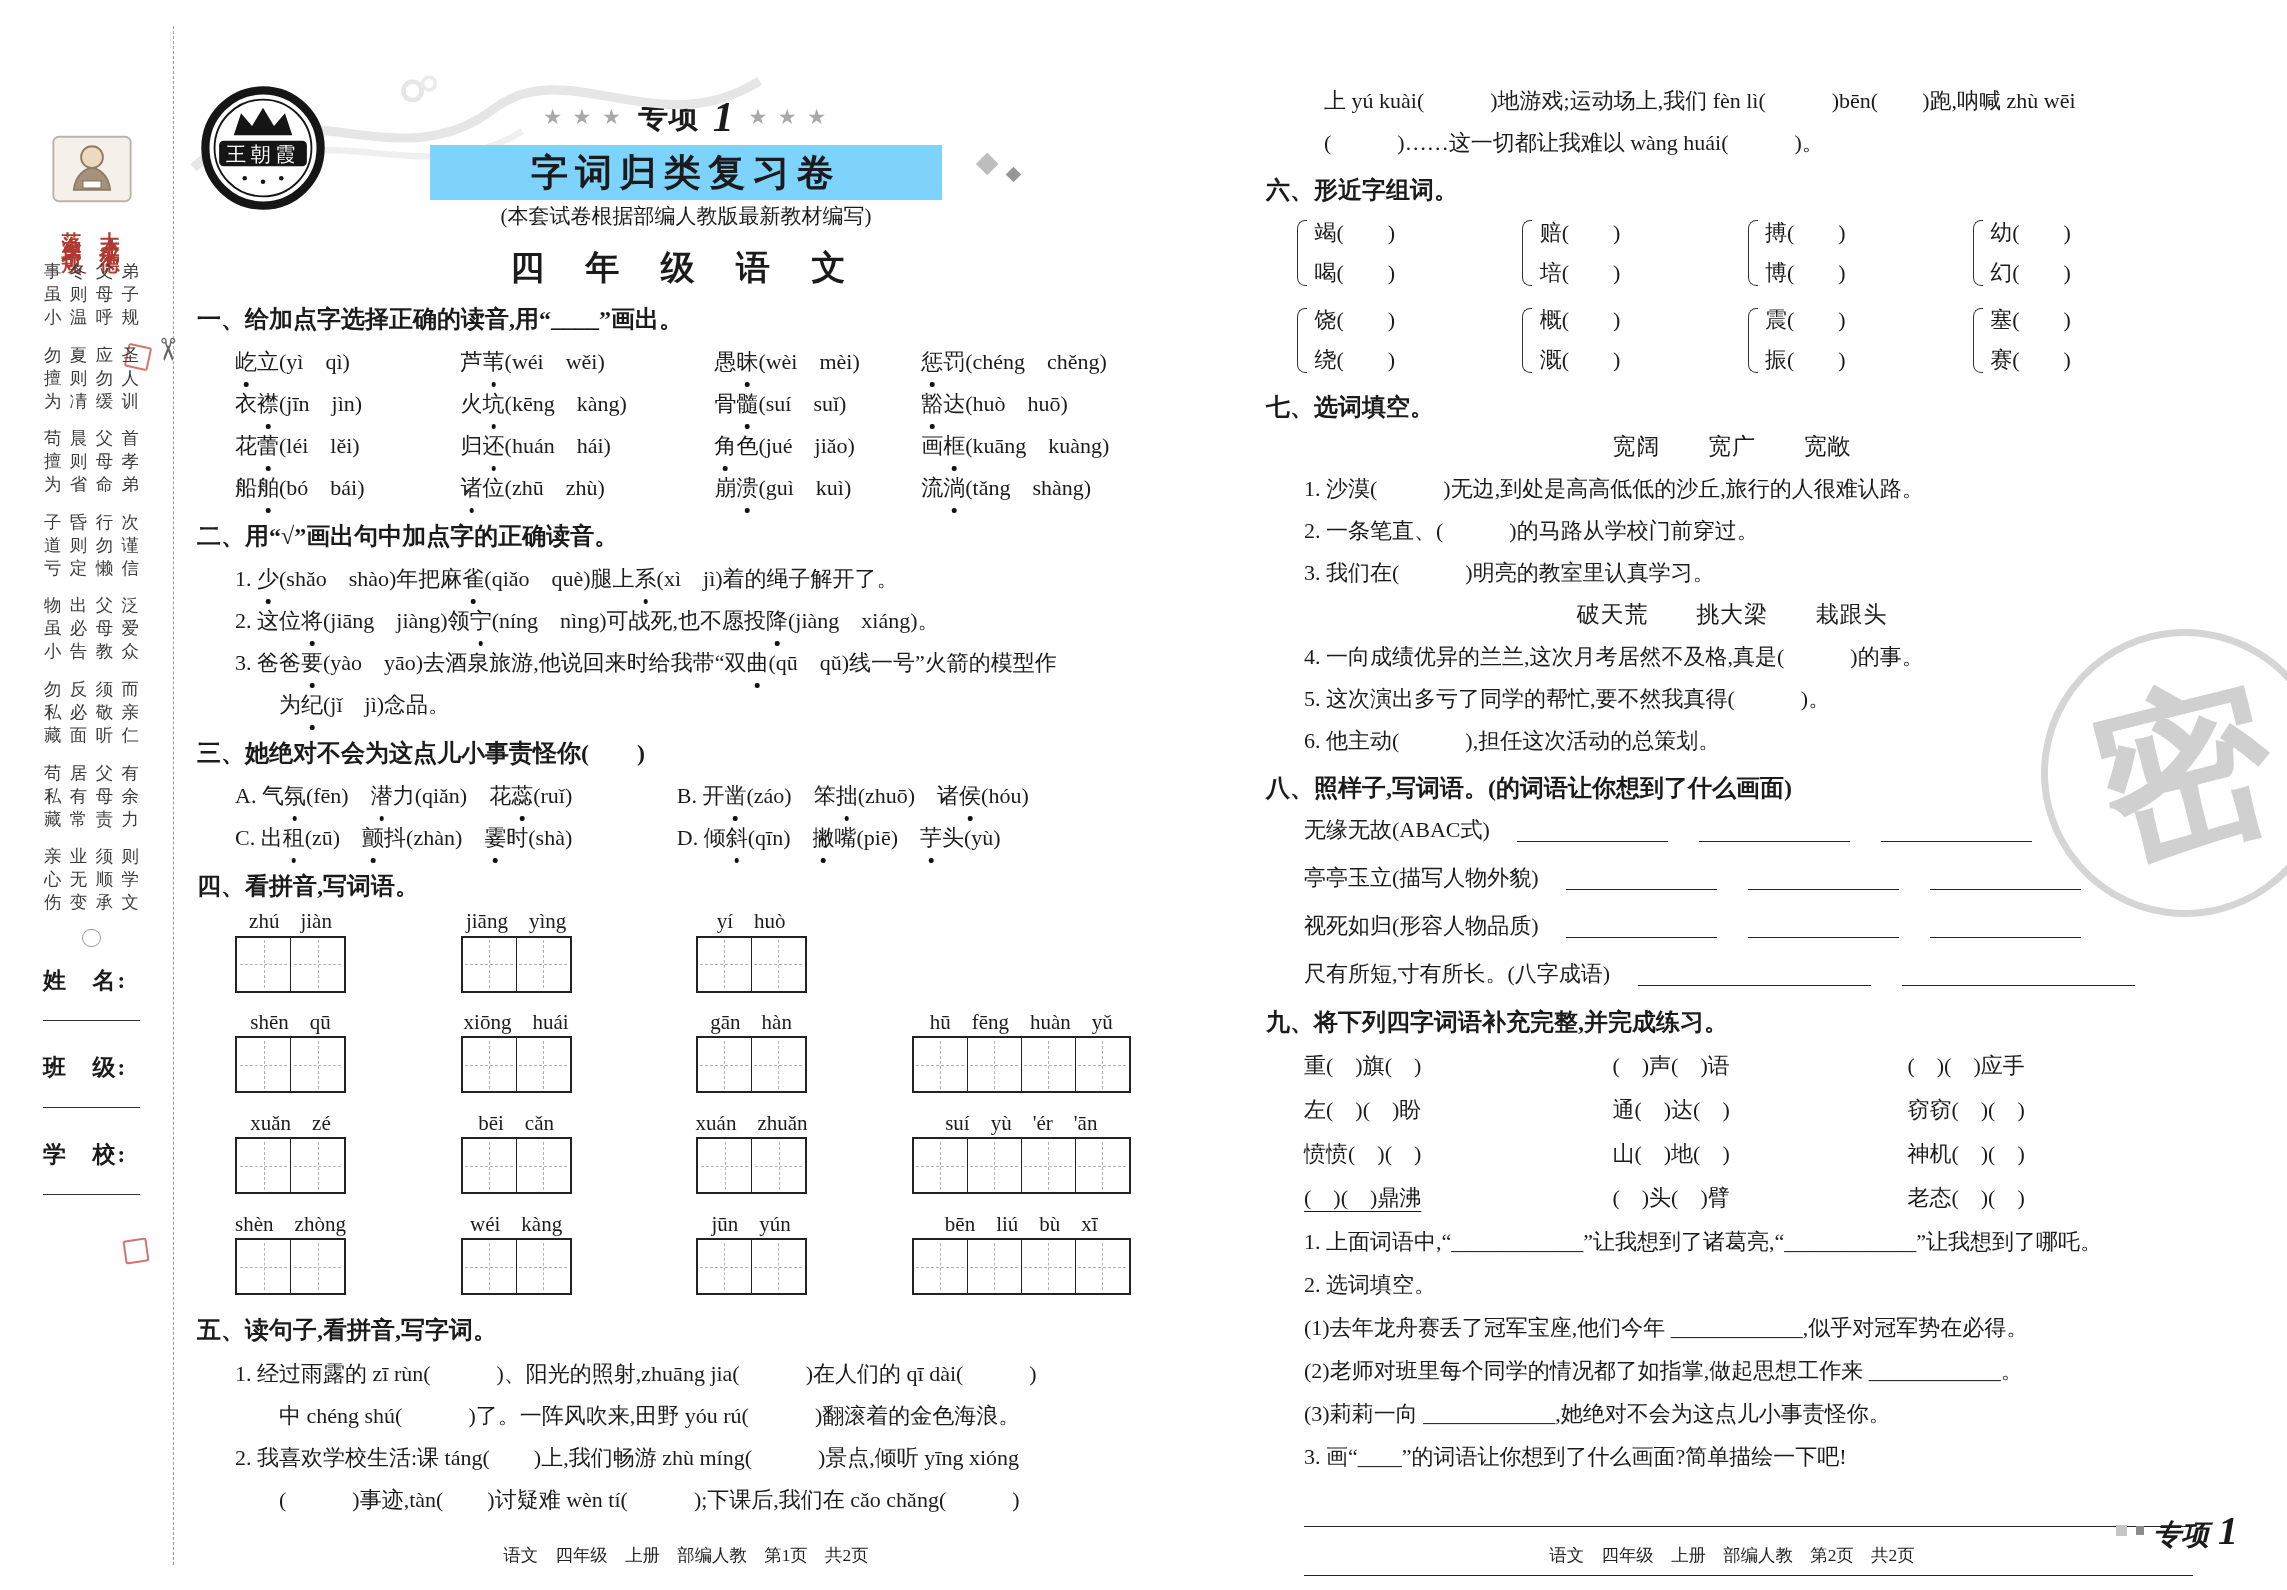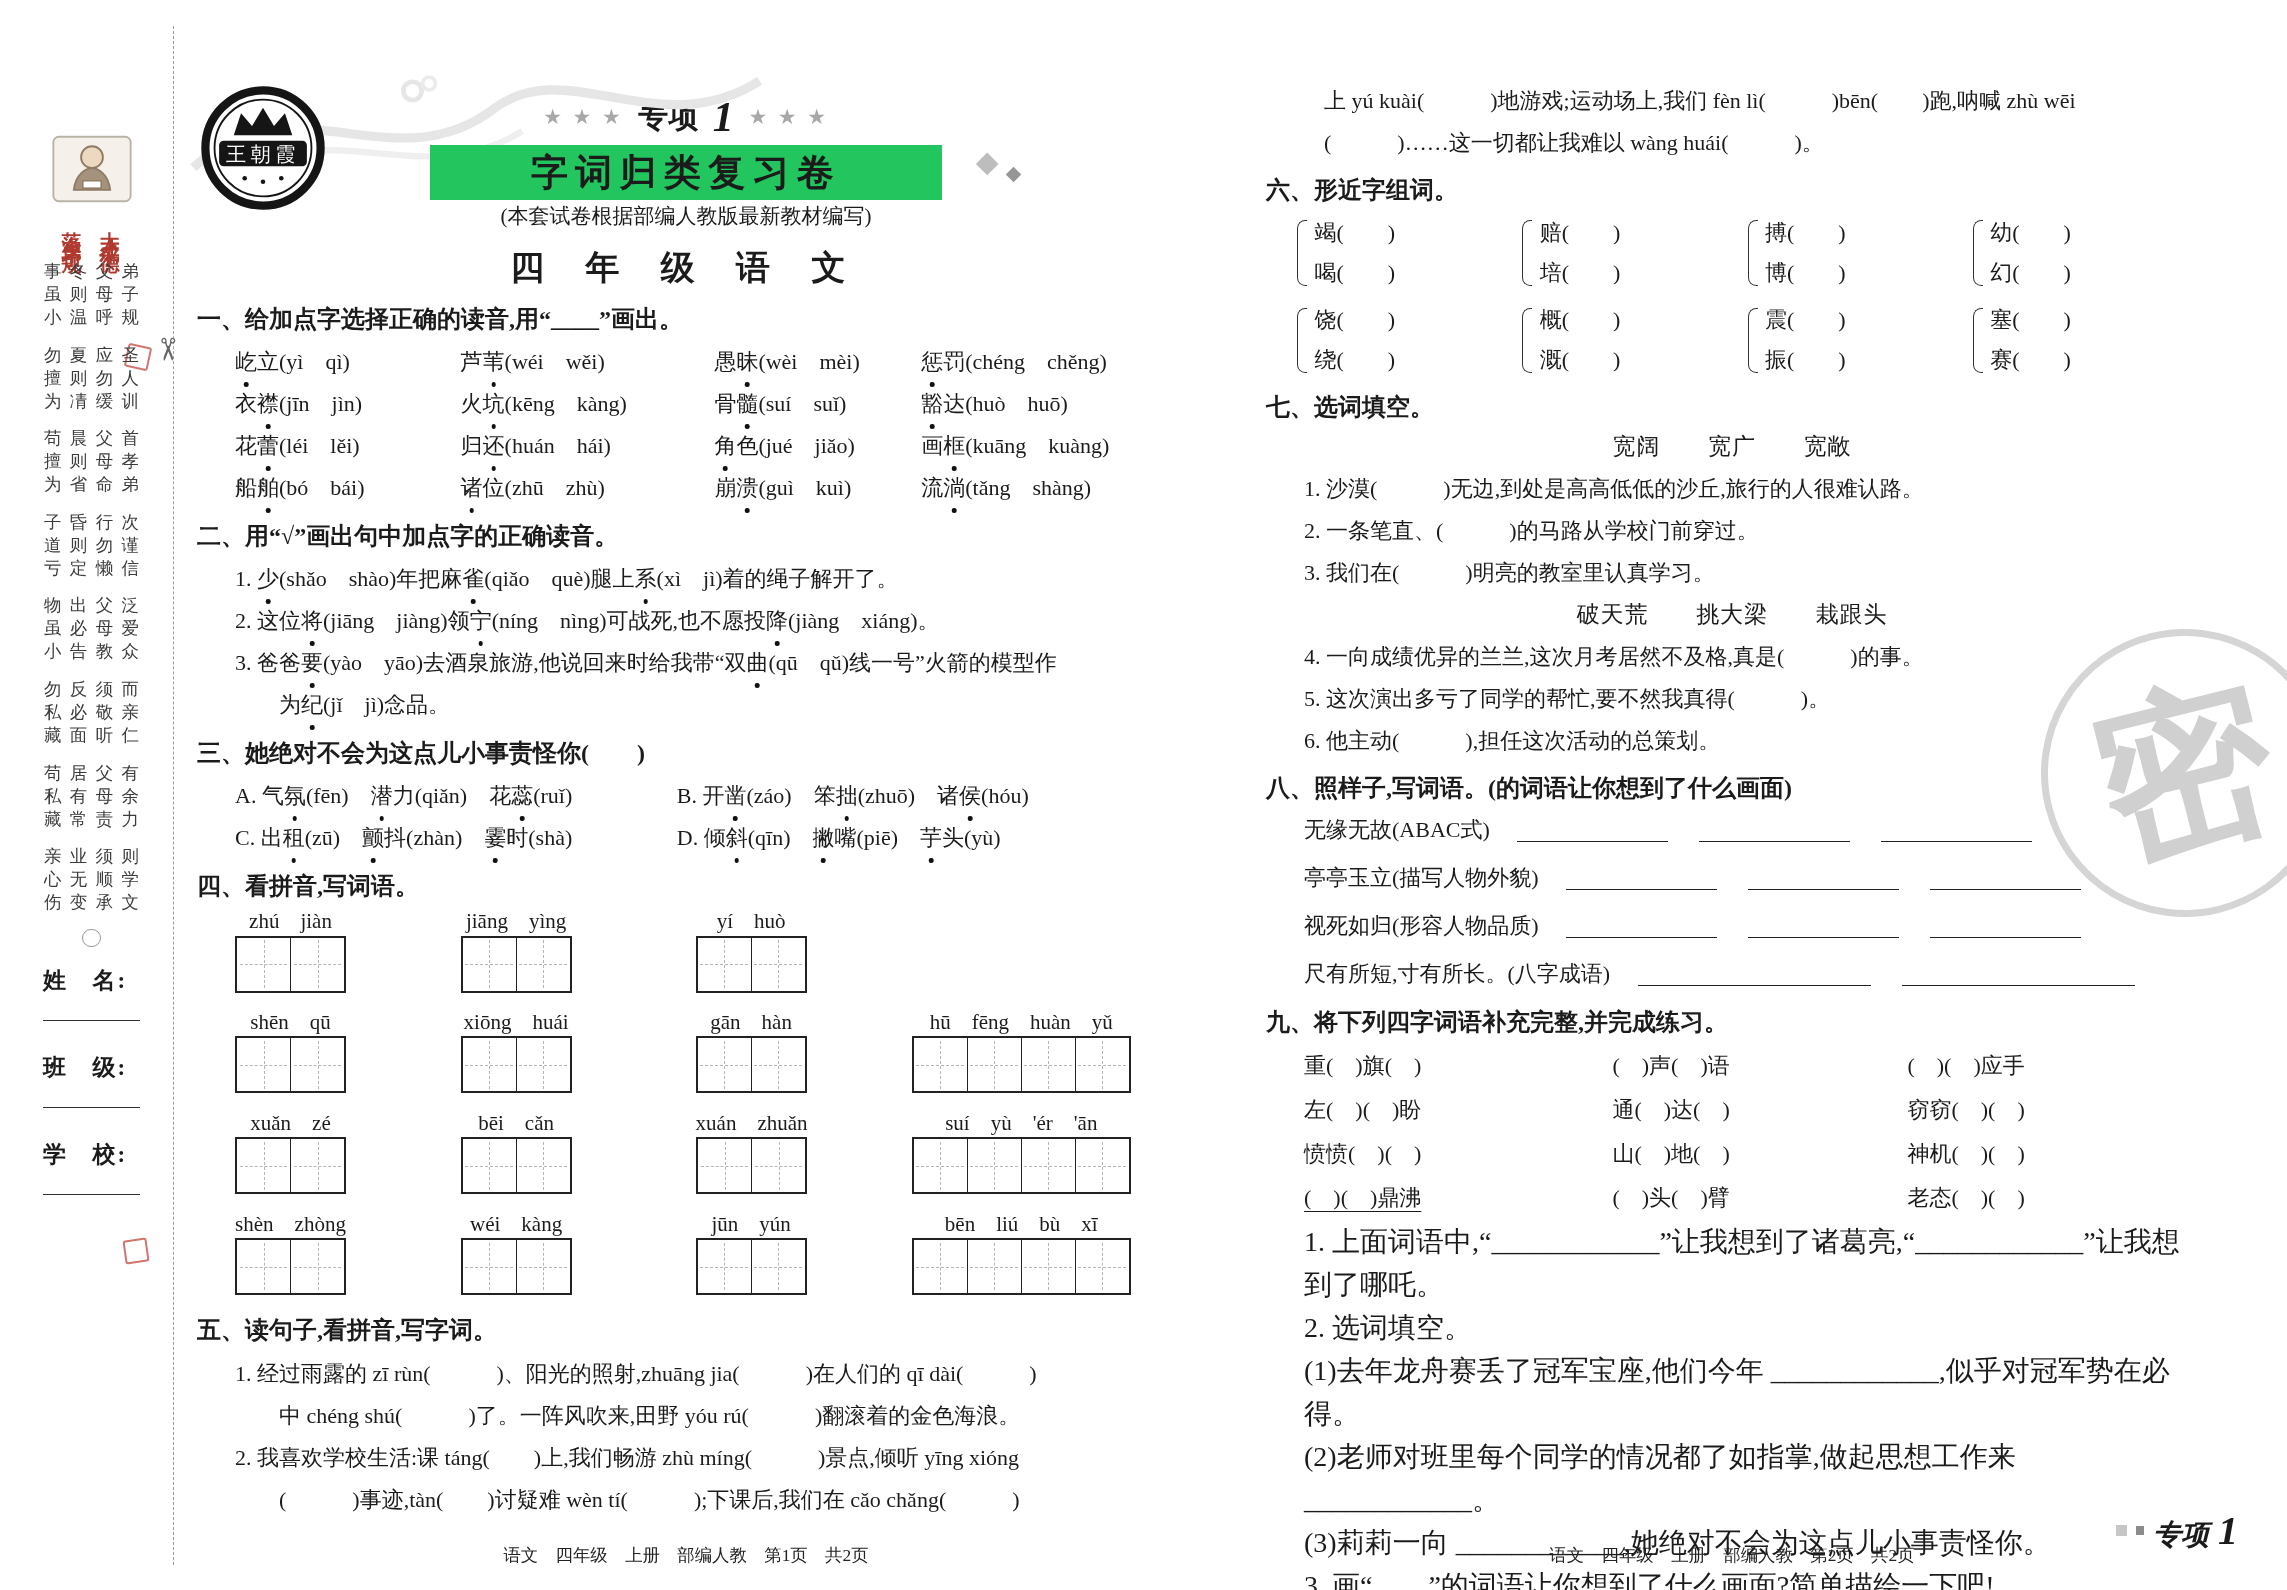--- a/index.html
+++ b/index.html
@@ -30,21 +30,21 @@
   .page-right{left:1266px;width:932px;padding-top:80px;}
 
   
   .header-area{position:relative;text-align:center;z-index:1;}
   .flourish{position:absolute;left:-12.8px;top:-37px;z-index:0;pointer-events:none;}
   .logo{position:absolute;left:1.8px;top:-11px;z-index:2;}
   .badge{display:flex;align-items:center;justify-content:center;gap:14.6px;height:44px;}
   .badge .st{color:#a8a8a8;font-size:21px;letter-spacing:2.7px;}
   .badge .zx{font-size:30px;font-weight:bold;}
   .badge .num{font-size:42px;font-weight:bold;font-style:italic;}
-  .title-bar{position:relative;width:512px;margin:5.5px auto 1.8px;background:#22c55e;
+  .title-bar{position:relative;width:512px;margin:5.5px auto 1.8px;background:#7dd3fc;
              font-size:37px;font-weight:bold;letter-spacing:7.3px;line-height:55px;}
   .bar-deco{position:absolute;right:-53px;top:11px;width:16.4px;height:16.4px;background:#bdbdbd;transform:rotate(45deg);}
   .bar-deco.d2{right:-77px;top:24px;width:11px;height:11px;background:#969696;}
   .subtitle{font-size:21px;line-height:31px;}
   .grade{font-size:34px;font-weight:bold;letter-spacing:16.4px;line-height:49px;margin:11px 0 5.5px;}
 
   
   .s-heading{font-size:24px;font-weight:bold;line-height:38px;margin:7.3px 0 3.7px;}
   .pad{padding-left:38px;}
   .t-line{font-size:22px;line-height:42px;}
@@ -78,21 +78,21 @@
   .s8-row{display:flex;align-items:flex-end;padding-left:38px;margin-bottom:11px;}
   .s8-label{font-size:22px;line-height:37px;white-space:nowrap;}
   .s8-blanks{flex:1;display:flex;gap:31px;padding:0 5.5px 5.5px 27.4px;}
   .bln{flex:1;max-width:151px;border-bottom:1.8px solid #222;}
   .bln.wide{max-width:233px;}
 
   
   .grid3{display:grid;grid-template-columns:34.5% 33% 32.5%;padding-left:38px;}
   .grid3 .w-item{line-height:44px;}
   .ul{text-decoration:underline;text-underline-offset:6.4px;text-decoration-thickness:1.4px;}
-  .qline{font-size:28px;line-height:43px;padding-left:38px;}
+  .qline{font-size:22px;line-height:43px;padding-left:38px;}
   .ansline{border-bottom:1.8px solid #222;height:48px;margin-left:38px;margin-right:5.5px;}
 
   
   .footer{position:absolute;bottom:24px;font-size:17.4px;text-align:center;color:#222;}
   #footer-l{left:197px;width:978px;}
   #footer-r{left:1266px;width:932px;}
   .corner{position:absolute;right:49px;bottom:37px;display:flex;align-items:baseline;gap:9.1px;}
   .csq{width:11px;height:11px;background:#c6c6c6;align-self:center;}
   .csq.d{width:8.2px;height:8.2px;background:#8c8c8c;}
   .corner-label{font-size:28px;font-weight:bold;font-style:italic;}

